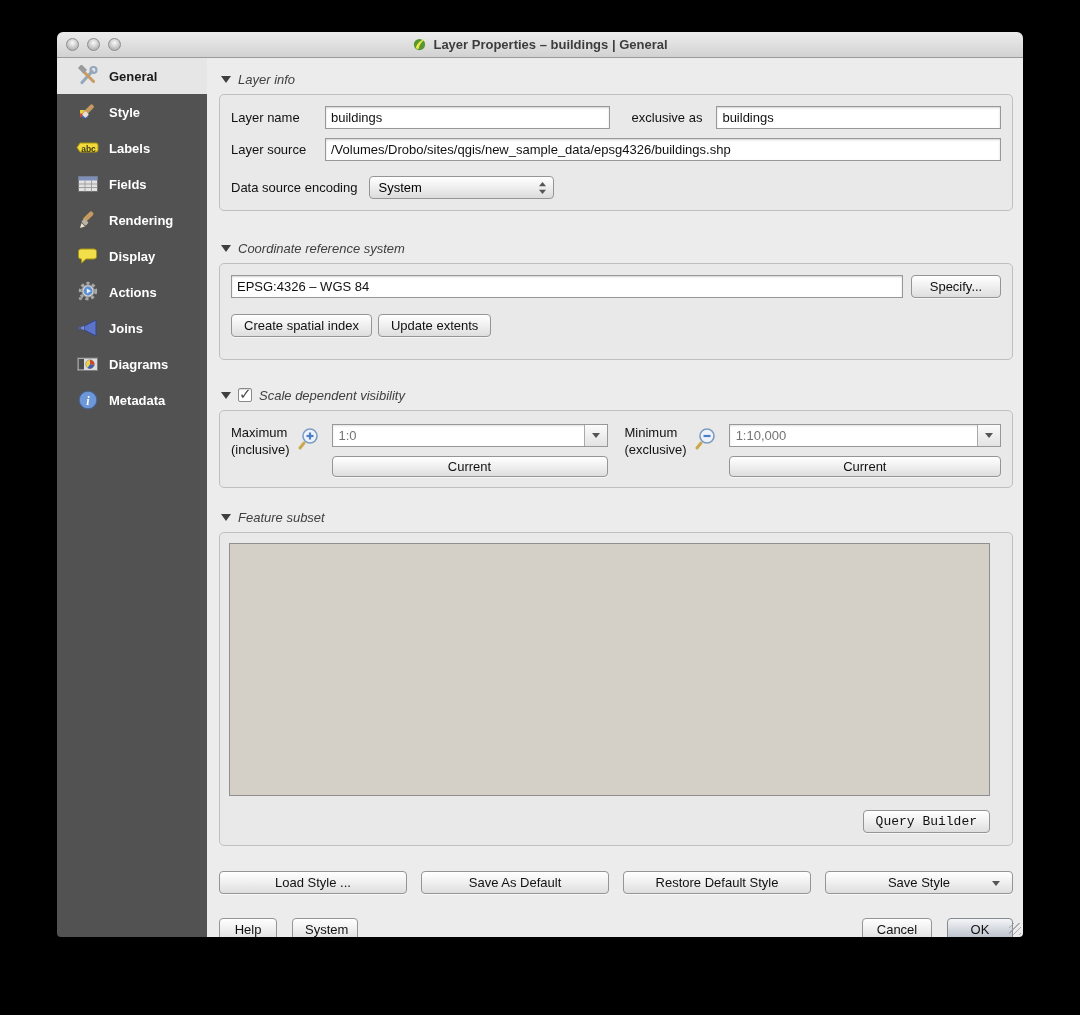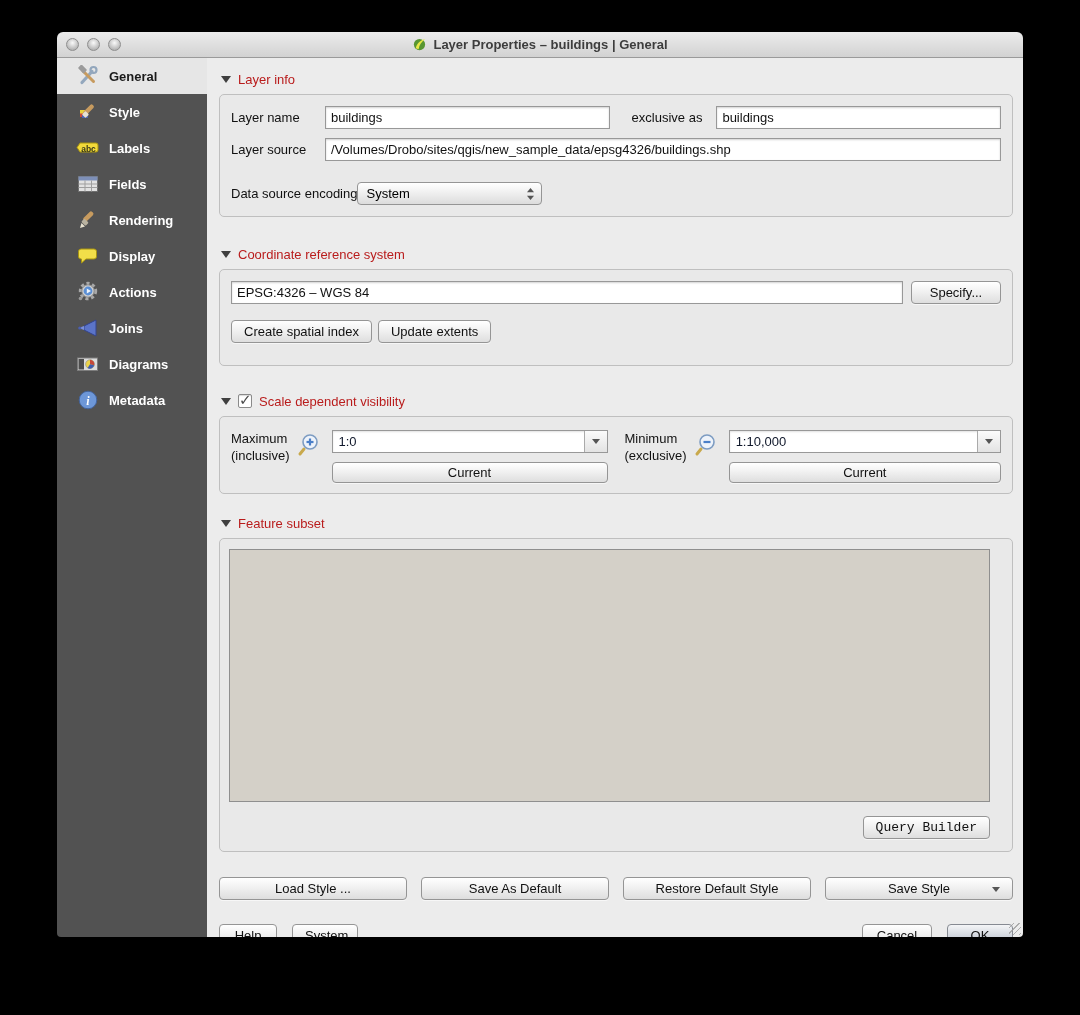--- a/index.html
+++ b/index.html
@@ -25,22 +25,22 @@
   .win-body { display:flex; height:879px; }
   .sidebar { width:150px; background:#525252; flex-shrink:0; padding-top:0; }
   .side-item { display:flex; align-items:center; gap:9px; height:36px; padding-left:19px;
     color:#fff; font-size:13px; font-weight:bold; cursor:pointer; }
   .side-item.selected { background:#e6e6e6; color:#1a1a1a; }
   .side-icon { width:24px; height:24px; flex-shrink:0; display:flex; align-items:center; justify-content:center; }
 
   .content { flex:1; background:#ececec; padding:10px 10px 0 12px; overflow:hidden; }
 
   
-  .sec-header { display:flex; align-items:center; gap:7px; font-size:13px; color:#b91c1c;
-    margin:2px 0 6px 2px; height:18px; }
+  .sec-header { display:flex; align-items:center; gap:7px; font-size:13px; color:#404040;
+    margin:2px 0 6px 2px; height:18px;font-style:italic; }
   .tri-down { width:0; height:0; border-left:5px solid transparent; border-right:5px solid transparent;
     border-top:7px solid #3f3f3f; }
   .groupbox { background:#e9e9e9; border:1px solid #bfbfbf; border-radius:5px; padding:11px; }
 
   .row { display:flex; align-items:center; }
   label.f { font-size:13px; color:#111; }
 
   input.text { height:23px; border:1px solid #989898; background:#fff; font-size:13px;
     padding:7px 5px; color:#111; font-family:inherit;
     box-shadow:inset 0 1px 2px rgba(0,0,0,.18); }
@@ -53,21 +53,21 @@
 
   
   .popup { width:185px; height:23px; border:1px solid #959595; border-radius:4px;
     background:linear-gradient(#ffffff,#f0f0f0 45%,#dcdcdc); display:flex; align-items:center;
     font-size:13px; padding-left:8px; position:relative; cursor:pointer; }
   .popup .updown { position:absolute; right:6px; top:4px; }
 
   
   .combo { height:23px; border:1px solid #989898; background:#fff; display:flex;
     align-items:stretch; flex:1; cursor:pointer; box-shadow:inset 0 1px 2px rgba(0,0,0,.12); }
-  .combo .val { flex:1; font-size:13px; padding:3px 6px; color:#0f172a; }
+  .combo .val { flex:1; font-size:13px; padding:3px 6px; color:#737373; }
   .combo .arrow-cell { width:23px; border-left:1px solid #aaa;
     background:linear-gradient(#fbfbfb,#e3e3e3); display:flex; align-items:center; justify-content:center; }
   .arrow-down { width:0; height:0; border-left:4px solid transparent; border-right:4px solid transparent;
     border-top:5px solid #555; }
 
   .checkbox { width:14px; height:14px; background:#fff; border:1px solid #8a8a8a; border-radius:2px;
     position:relative; cursor:pointer; box-shadow:inset 0 1px 1px rgba(0,0,0,.15); }
   .checkbox.checked::after { content:"✓"; position:absolute; left:0px; top:-4px;
     font-size:15px; font-weight:bold; color:#4a4a4a; }
 
@@ -230,21 +230,21 @@
         <div class="row" style="gap:10px;">
           <label class="f" style="width:84px;">Layer name</label>
           <input class="text" style="flex: 1 1 0%;" type="text" value="buildings">
           <label class="f" style="margin:0 4px 0 12px;">exclusive as</label>
           <input class="text" style="flex: 1 1 0%;" type="text" value="buildings">
         </div>
         <div class="row" style="gap:10px; margin-top:9px;">
           <label class="f" style="width:84px;">Layer source</label>
           <input class="text" style="flex: 1 1 0%;" type="text" value="/Volumes/Drobo/sites/qgis/new_sample_data/epsg4326/buildings.shp">
         </div>
-        <div class="row" style="margin-top:21px;">
+        <div class="row" style="gap:12px; margin-top:15px;">
           <label class="f">Data source encoding</label>
           <div class="popup">
             <span>System</span>
             <svg class="updown" width="9" height="14" viewBox="0 0 9 14">
               <path d="M4.5 1 L8 5.2 H1 Z" fill="#555"></path>
               <path d="M4.5 13 L1 8.8 H8 Z" fill="#555"></path>
             </svg>
           </div>
         </div>
       </div>

